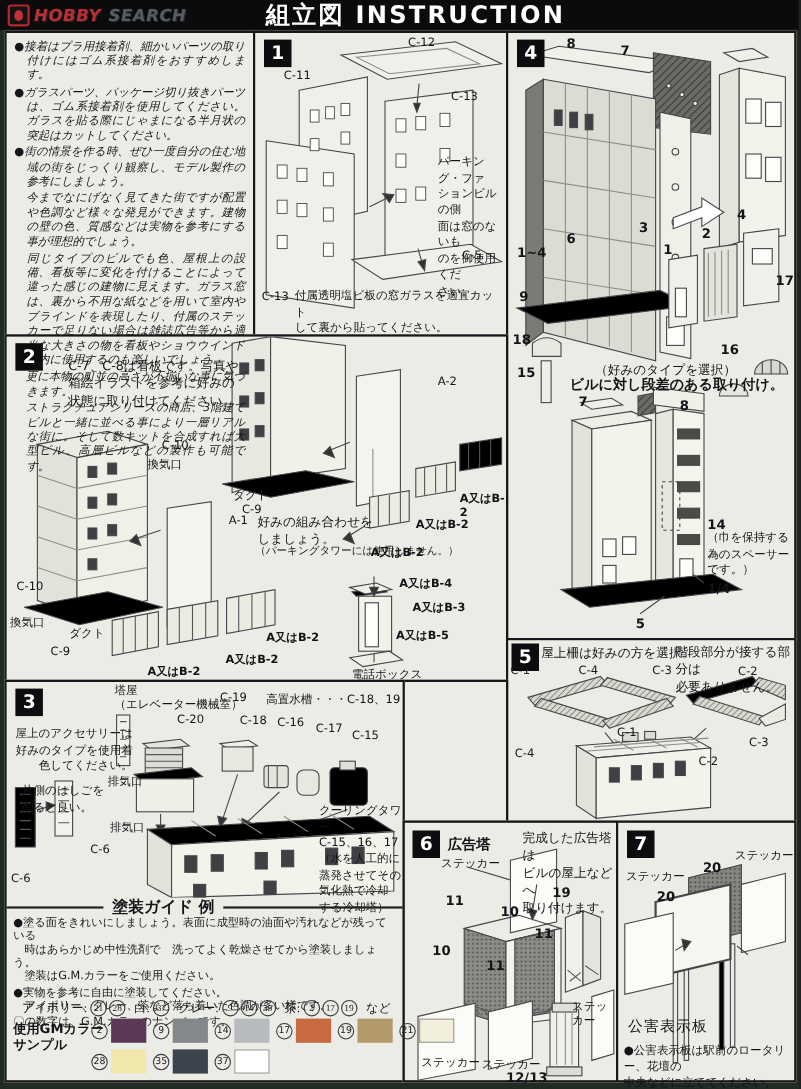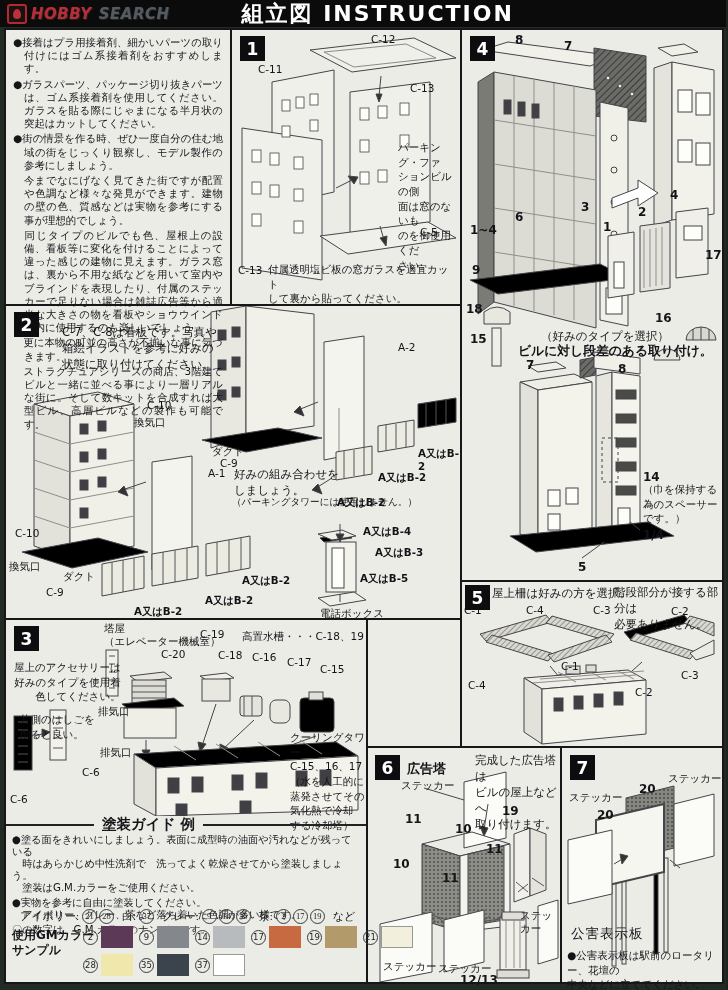--- a/index.html
+++ b/index.html
@@ -23,21 +23,21 @@
          font-size:17px;font-weight:bold;display:flex;align-items:center;justify-content:center;z-index:5;}
   .labels{position:absolute;left:0;top:0;right:0;bottom:0;z-index:4;}
   .lbl{position:absolute;font-size:10.5px;line-height:1.22;white-space:pre-line;color:#141418;}
   .lbl.n{font-size:12px;font-weight:bold;}
   .lbl.b{font-weight:bold;font-size:10.3px;}
   .note{position:absolute;font-size:10.5px;line-height:1.4;white-space:pre-line;color:#141418;z-index:4;}
   .note.md{font-size:11.5px;}
   .note.lg{font-size:12.8px;font-weight:bold;}
   .panel svg{position:absolute;left:0;top:0;z-index:1;}
   
-  .intro-text{position:absolute;left:0;top:0;right:0;padding:6px 7px;z-index:2;}
+  .intro-text{position:absolute;left:0;top:0;right:0;padding:6px 7px;z-index:2;font-style:italic;}
   .intro-text p{margin:0 0 2px 0;font-size:10.4px;line-height:1.27;text-align:justify;
                 text-indent:-11px;padding-left:11px;}
   
   .pg-headrow{position:absolute;left:0;width:100%;display:flex;align-items:center;z-index:4;}
   .pg-rule{border-top:2px solid #222;height:0;}
   .pg-rule.r1{width:88px;}  .pg-rule.r2{flex:1;}
   .pg-title{font-size:14.5px;font-weight:bold;margin:0 8px;white-space:nowrap;}
   .pg-bullets{position:absolute;left:6px;right:4px;z-index:4;}
   .pg-bullets p{margin:0 0 3px 0;font-size:10.2px;line-height:1.18;white-space:pre-line;}
   .colorkey{position:absolute;left:14px;z-index:4;font-size:11px;display:flex;align-items:center;flex-wrap:nowrap;}
@@ -673,21 +673,21 @@
         <span class="lbl n" style="left: 87px; top: 74px;">10</span>
         <span class="lbl n" style="left: 118px; top: 94px;">11</span>
         <span class="lbl n" style="left: 25px; top: 109px;">10</span>
         <span class="lbl n" style="left: 74px; top: 123px;">11</span>
         <span class="lbl" style="left: 152px; top: 161px;">ステッカー</span>
         <span class="lbl" style="left: 15px; top: 212px;">ステッカー</span>
         <span class="lbl" style="left: 70px; top: 214px;">ステッカー</span>
         <span class="lbl n" style="left: 92px; top: 225px;">12/13</span>
       </div>
     <div class="note lg" style="left:39px;top:12px;font-size:13px;">広告塔</div>
-    <div class="note md" style="left:107px;top:5px;font-family:Liberation Mono, monospace;">完成した広告塔は
+    <div class="note md" style="left:107px;top:5px;">完成した広告塔は
 ビルの屋上などへ
 取り付けます。</div>
   </div>
 
   <div class="panel" style="left:560px;top:746px;width:164px;height:238px;">
     <div class="badge" style="left:8px;top:7px;">7</div>
     <svg width="160" height="234" viewBox="0 0 160 234">
       <defs>
         <pattern id="ph7" width="4" height="4" patternUnits="userSpaceOnUse">
           <rect width="4" height="4" fill="#878782"></rect>

